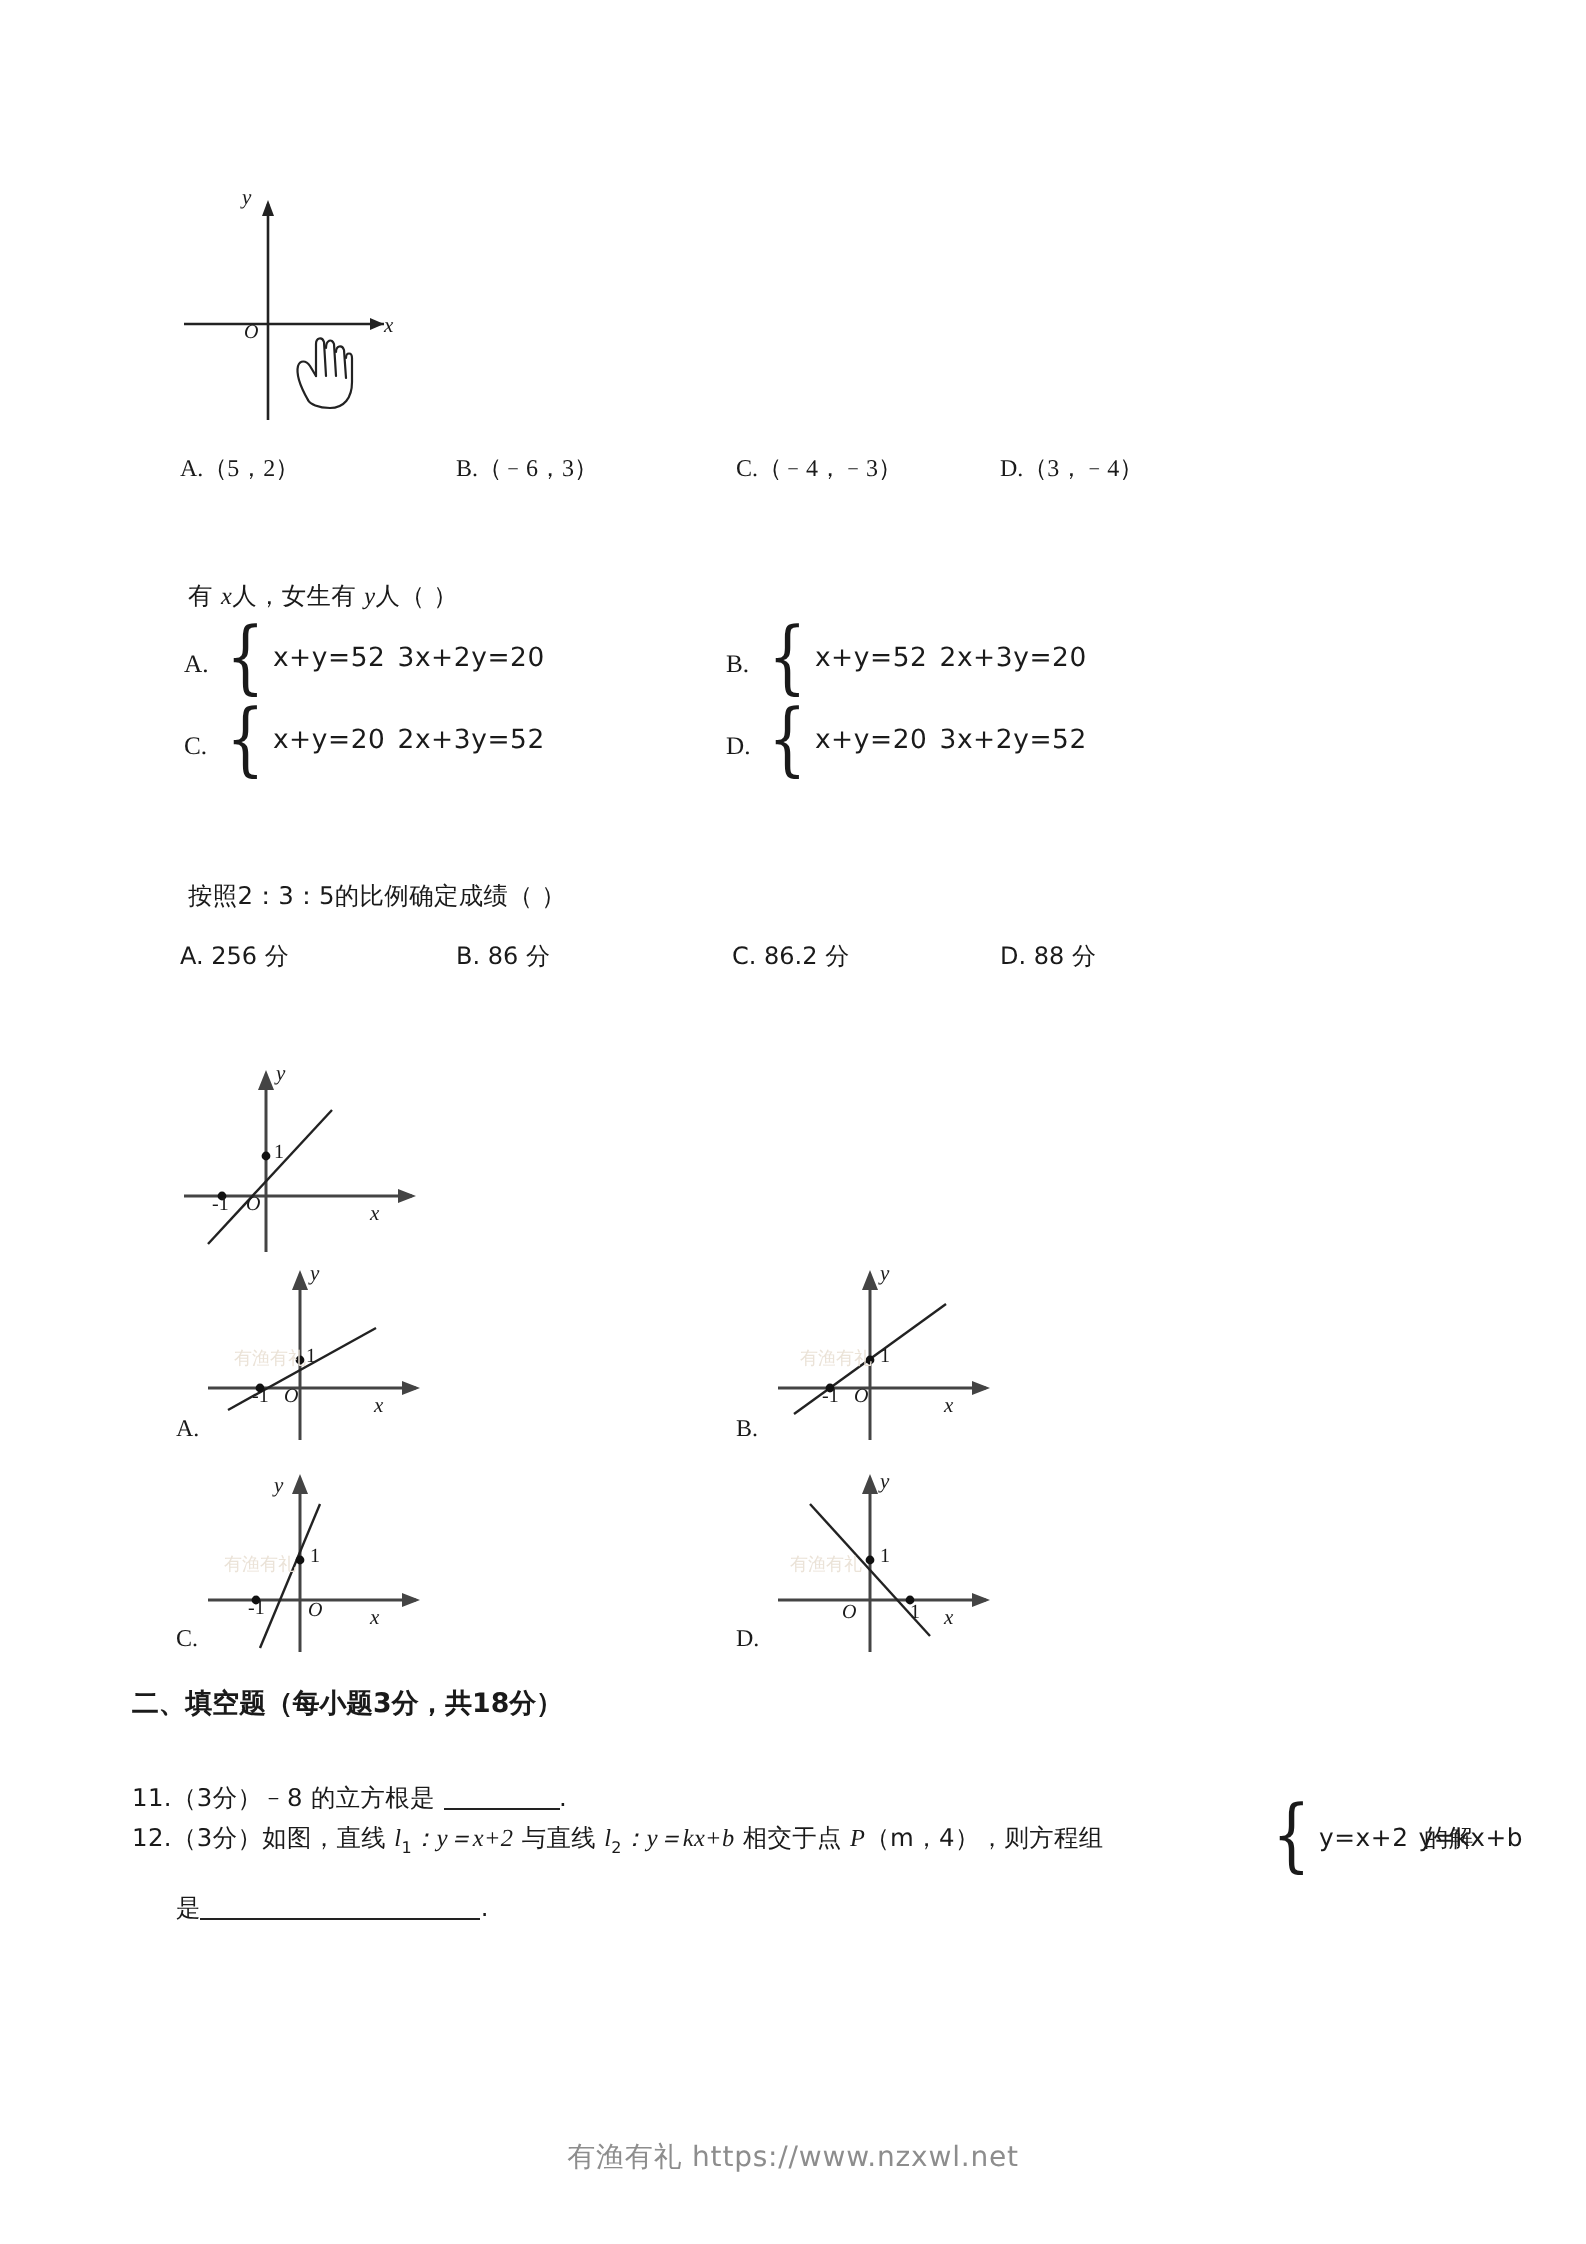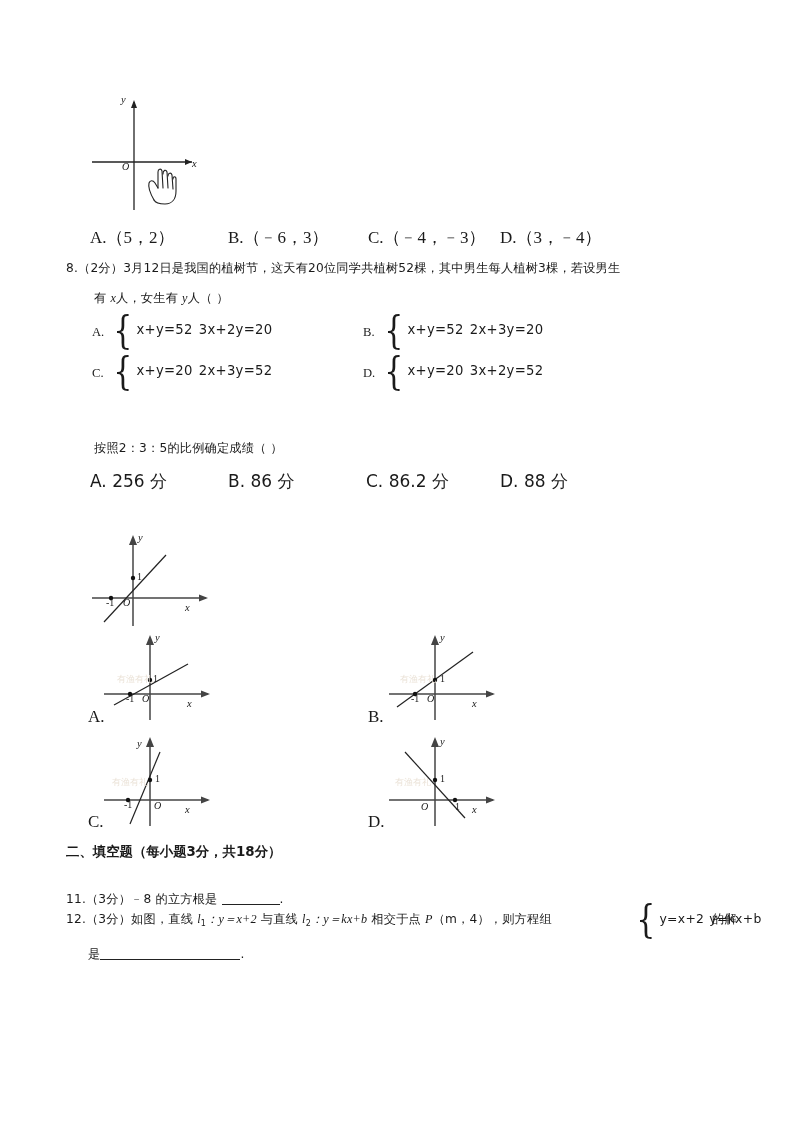--- a/index.html
+++ b/index.html
@@ -27,21 +27,21 @@
     position: absolute;
     font-size: 12.6px;
     line-height: 1.5;
     letter-spacing: 0.2px;
     white-space: nowrap;
   }
   .body-cn { font-family: "DejaVu Sans", "Liberation Sans", sans-serif; font-size: 12.2px; }
   .ital { font-style: italic; font-family: "Liberation Serif", serif; }
   .opt-label {
     position: absolute;
-    font-size: 17px;
+    font-size: 12px;
     white-space: nowrap;
   }
   .sub { font-size: 8px; vertical-align: sub; }
 
   
   .fig { position: absolute; }
   .fig svg { display: block; overflow: visible; }
 
   
   .sys {
@@ -141,23 +141,20 @@
   <div class="opt-label" style="left:228px; top:226px;">
     <span>B.</span><span>（﹣6，3）</span>
   </div>
   <div class="opt-label" style="left:368px; top:226px;">
     <span>C.</span><span>（﹣4，﹣3）</span>
   </div>
   <div class="opt-label" style="left:500px; top:226px;">
     <span>D.</span><span>（3，﹣4）</span>
   </div>
 
-  <div class="q-line body-cn" style="left:66px; top:259px;">
-    <span>8.</span><span>（2分）</span><span>3月12日是我国的植树节，这天有20位同学共植树52棵，其中男生每人植树3棵，若设男生</span>
-  </div>
   <div class="q-line body-cn" style="left:94px; top:289px;">
     <span>有</span>
     <span class="ital">x</span><span>人，女生有</span>
     <span class="ital">y</span><span>人（      ）</span>
   </div>
 
   <div class="sys-letter" style="left:92px; top:325px;">A.</div>
   <div class="sys" style="left:110px; top:313px;">
     <span class="brace">{</span>
     <span class="eqs">
@@ -334,14 +331,15 @@
       <span>y=x+2</span>
       <span>y=kx+b</span>
     </span>
   </div>
   <div class="q-line body-cn" style="left:712px; top:910px;">的解</div>
 
   <div class="q-line body-cn" style="left:88px; top:945px;">
     <span>是</span><span class="blank" style="width:140px; height:13px;"></span><span>.</span>
   </div>
 
+  <div class="footer" style="top:1070px;">有渔有礼 https://www.nzxwl.net</div>
 
 </div>
 
 </body></html>

